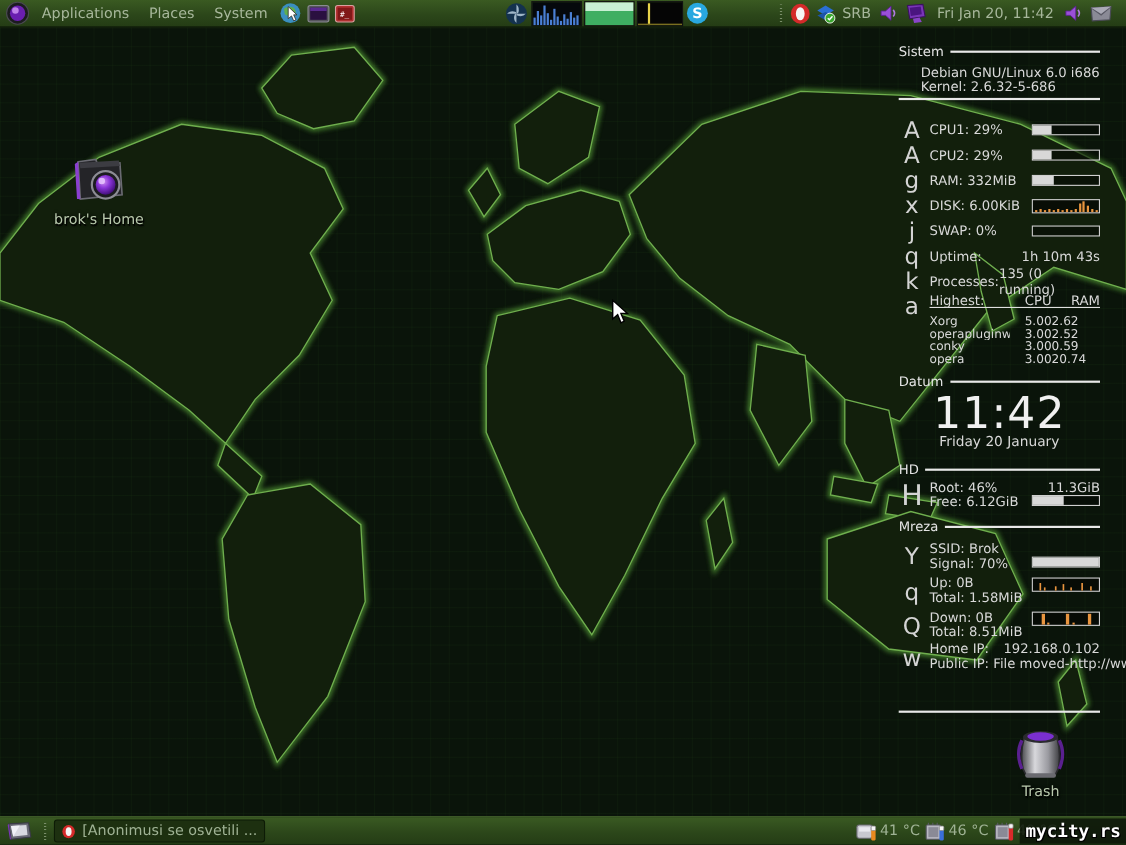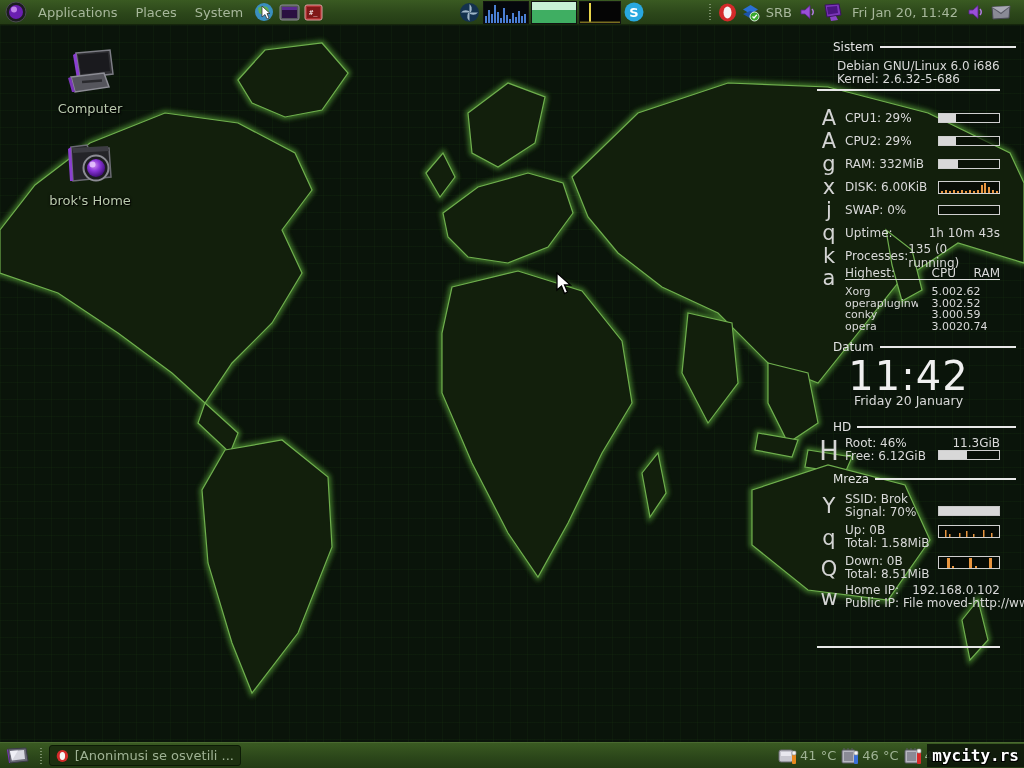--- a/index.html
+++ b/index.html
@@ -32,21 +32,21 @@
   .mapsvg { position:absolute; left:0; top:0; }
 
   .dicon { position:absolute; width:96px; text-align:center; color:#b9c9ad;
     font-size:13px; text-shadow:1px 1px 1px #000, 0 0 3px #000; }
   .dicon svg { display:block; margin:0 auto 2px; }
 
   
   .conky { position:absolute; left:817px; top:15px; width:183px; height:640px;
     color:#d9d9d9; font-size:12px; }
   .conky .abs { position:absolute; }
-  .sec { position:absolute; left:16px; width:100%; display:flex; align-items:center;
+  .sec { position:absolute; left:0; width:100%; display:flex; align-items:center;
     font-size:12px; color:#e4e4e4; }
   .sec::after { content:""; flex:1; height:2px; background:#e8e8e8; margin-left:6px; }
   .chr { position:absolute; left:0; width:100%; height:2px; background:#e8e8e8; }
   .ctext { position:absolute; white-space:nowrap; }
   .glyph { position:absolute; left:0; width:24px; text-align:center;
     font-size:21px; color:#d4d4d4; font-weight:400; line-height:1; }
   .krow { position:absolute; left:28px; right:0; height:16px; display:flex; align-items:center; }
   .krow .lbl { flex:1; white-space:nowrap; }
   .rval { position:absolute; right:0; white-space:nowrap; }
   .bar { width:62px; height:10px; border:1px solid #cfcfcf; background:rgba(5,10,5,0.6); }
@@ -102,51 +102,59 @@
           <path d="M758,408 L798,415 L792,432 L755,425 Z"></path>
           <path d="M808,425 L852,432 L845,448 L805,442 Z"></path>
           <path d="M752,465 L828,440 L905,460 L930,515 L888,575 L808,565 L752,520 Z"></path>
           <path d="M962,595 L978,575 L988,615 L970,635 Z"></path>
         </g>
       </defs>
       <use href="#landmass" fill="#142410" stroke="#4e8f33" stroke-width="5" opacity="0.85" filter="url(#glow)"></use>
       <use href="#landmass" fill="#121f0c" stroke="#6fae4e" stroke-width="1.2"></use>
     </svg>
 
-    <div class="dicon" style="left:42px; top:22px;">
-      <svg width="52" height="52" viewBox="0 0 52 52">
-        <polygon points="12,6 46,3 49,27 16,31" fill="#2e2e32" stroke="#7d7d85" stroke-width="1.5"></polygon>
-        <polygon points="14,8 44,5.5 46,24 17,27" fill="#1a1a1e"></polygon>
-        <polygon points="12,6 16,31 13,32 9,8" fill="#8a3fd0"></polygon>
-        <polygon points="7,30 40,26 45,40 11,45" fill="#55555c" stroke="#8d8d95" stroke-width="1.5"></polygon>
-        <polygon points="7,30 11,45 8,45 4,31" fill="#7a35b8"></polygon>
-        <rect x="18" y="33" width="20" height="2.5" fill="#2a2a2e" transform="rotate(-4 28 34)"></rect>
-      </svg>
-      <div>Computer</div>
-    </div>
 
     <div class="dicon" style="left:42px; top:112px;">
       <svg width="54" height="54" viewBox="0 0 54 54">
         <defs>
           <radialGradient id="lens" cx="40%" cy="35%" r="70%">
             <stop offset="0%" stop-color="#cf8df0"></stop>
             <stop offset="45%" stop-color="#8a35d8"></stop>
             <stop offset="100%" stop-color="#3a0a70"></stop>
           </radialGradient>
         </defs>
         <polygon points="8,10 24,8 26,13 46,11 48,40 10,44" fill="#242428" stroke="#6a6a72" stroke-width="1.5"></polygon>
         <polygon points="8,10 10,44 7,44 5,12" fill="#8a3fd0"></polygon>
         <polygon points="9,11 45,9 46,14 10,16" fill="#3c3c42"></polygon>
         <circle cx="33" cy="31" r="12.5" fill="#1c1c20" stroke="#8c8c94" stroke-width="2"></circle>
         <circle cx="33" cy="31" r="9" fill="url(#lens)"></circle>
         <circle cx="29.5" cy="27.5" r="3" fill="#e8c8ff" opacity="0.85"></circle>
       </svg>
       <div>brok's Home</div>
     </div>
 
+    <div class="dicon" style="left:898px; top:634px;">
+      <svg width="50" height="52" viewBox="0 0 50 52">
+        <defs>
+          <linearGradient id="can" x1="0" y1="0" x2="1" y2="0">
+            <stop offset="0%" stop-color="#4a4a4e"></stop>
+            <stop offset="35%" stop-color="#d8d8dc"></stop>
+            <stop offset="70%" stop-color="#9a9aa0"></stop>
+            <stop offset="100%" stop-color="#3c3c40"></stop>
+          </linearGradient>
+        </defs>
+        <path d="M10,12 Q6,26 9,40 L12,46 L38,46 L41,40 Q44,26 40,12 Z" fill="url(#can)" stroke="#2a2a2e" stroke-width="1.5"></path>
+        <ellipse cx="25" cy="11" rx="16" ry="5.5" fill="#2a2a2e"></ellipse>
+        <ellipse cx="25" cy="10.5" rx="12" ry="3.8" fill="#7a2fd0"></ellipse>
+        <path d="M8,14 Q2,26 8,40" fill="none" stroke="#5a2090" stroke-width="3"></path>
+        <path d="M42,14 Q48,26 42,40" fill="none" stroke="#5a2090" stroke-width="3"></path>
+        <rect x="11" y="44" width="28" height="4" rx="2" fill="#6a6a70"></rect>
+      </svg>
+      <div>Trash</div>
+    </div>
 
     <div class="conky">
       <div class="sec" style="top:0">
         <span>Sistem</span>
       </div>
       <div class="ctext" style="top:19px; left:20px">Debian GNU/Linux 6.0 i686</div>
       <div class="ctext" style="top:32px; left:20px">Kernel: 2.6.32-5-686</div>
       <div class="chr" style="top:49px"></div>
 
       <div class="glyph" style="top:68px">A</div>

